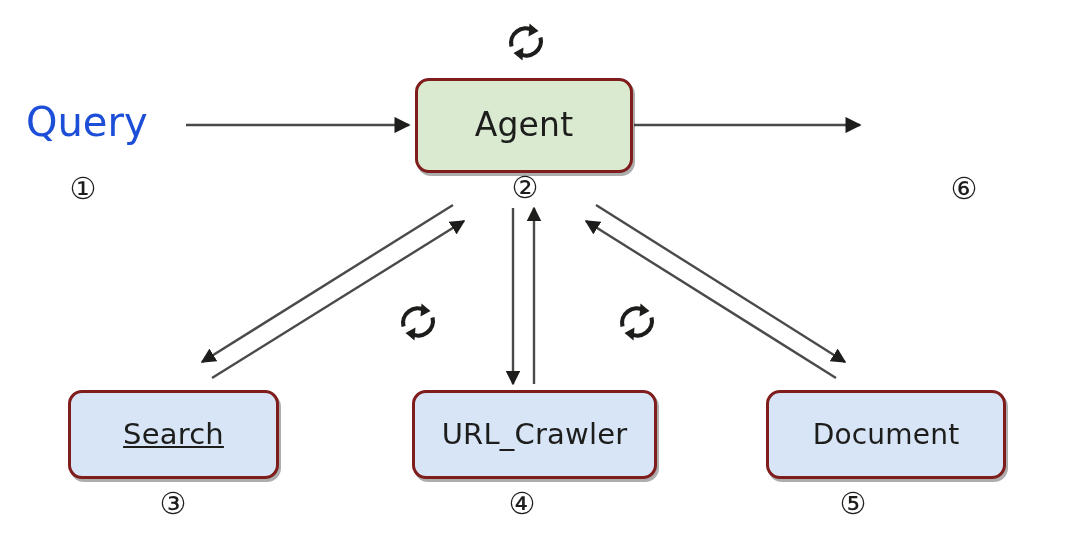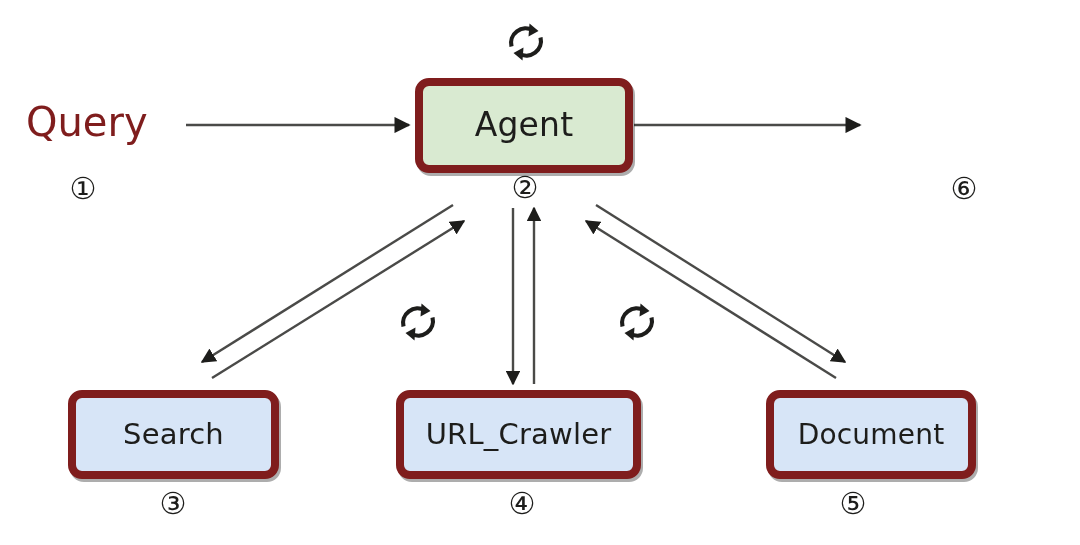--- a/index.html
+++ b/index.html
@@ -19,21 +19,21 @@
     position: absolute;
     left: 0;
     top: 0;
     width: 1080px;
     height: 545px;
     pointer-events: none;
   }
   .node {
     position: absolute;
     box-sizing: border-box;
-    border: 8px solid #7f1d1d;
+    border: 3px solid #7f1d1d;
     border-radius: 14px;
     display: flex;
     align-items: center;
     justify-content: center;
     text-align: center;
     color: #1d1d1b;
     font-size: 31px;
     line-height: 1.12;
     letter-spacing: 0.2px;
     box-shadow: 2px 3px 0 rgba(20,20,20,0.35);
@@ -46,29 +46,29 @@
     background: #d9ead1;
     font-size: 33px;
   }
   .node.tool {
     top: 390px;
     width: 211px;
     height: 89px;
     background: #d7e5f7;
     font-size: 29px;
   }
-  .node.tool-search  { left: 68px; }
-  .node.tool-crawler { left: 396px; width: 245px; }
-  .node.tool-docqa   { left: 766px; width: 210px; font-size: 28px; }
+  .node.tool-search  { left: 68px; text-decoration: underline; }
+  .node.tool-crawler { left: 412px; width: 245px; }
+  .node.tool-docqa   { left: 766px; width: 240px; font-size: 28px; }
   .node-label { display: block; }
   .node-label .ln { display: block; }
 
   .endlabel {
     position: absolute;
-    color: #7f1d1d;
+    color: #1d4ed8;
     font-size: 40px;
     line-height: 1;
     white-space: nowrap;
   }
   .endlabel.query    { left: 26px;  top: 102px; }
   .endlabel.response { left: 872px; top: 102px; }
 
   .step {
     position: absolute;
     width: 34px;

